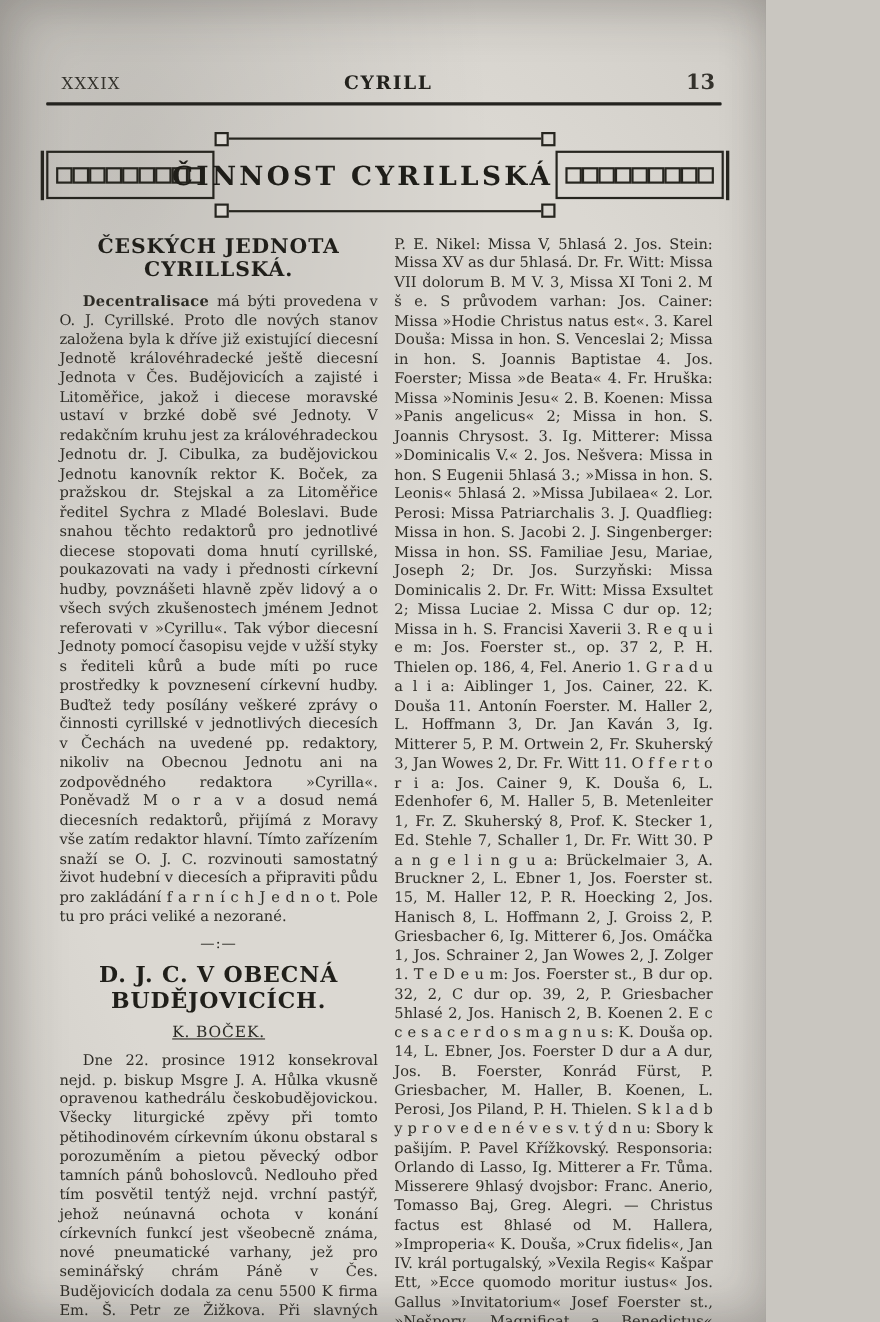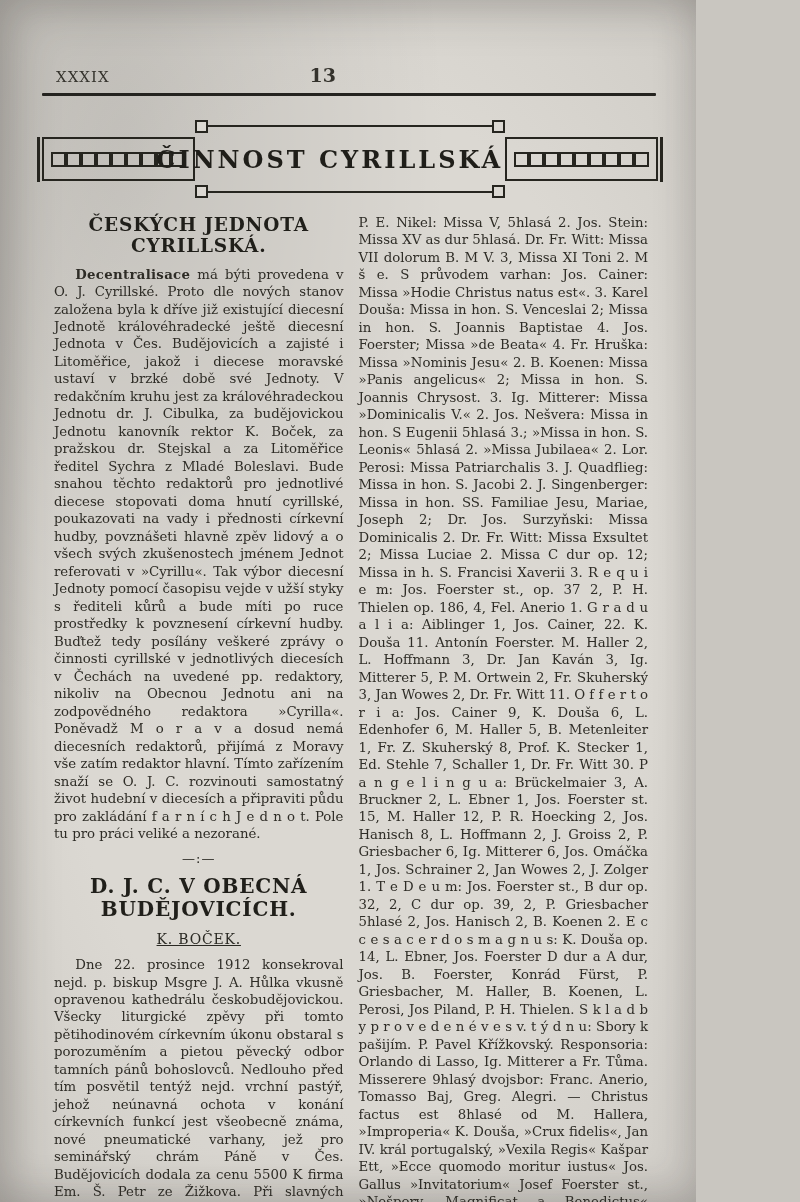--- a/index.html
+++ b/index.html
@@ -68,20 +68,21 @@
   .para b{letter-spacing:.3px;}
   .divider{text-align:center;font-size:13px;letter-spacing:1px;margin:7px 0 8px 0;color:#2a2923;}
 </style>
 </head>
 <body>
 
 <div class="page">
 
   <div class="runhead">
     <span class="vol">XXXIX</span>
+    <span class="journal">CYRILL</span>
     <span class="pageno">13</span>
   </div>
   <div class="headrule"></div>
 
   <div class="banner">
     <div class="sqbar left">
         <span class="square"></span>
         <span class="square"></span>
         <span class="square"></span>
         <span class="square"></span>

